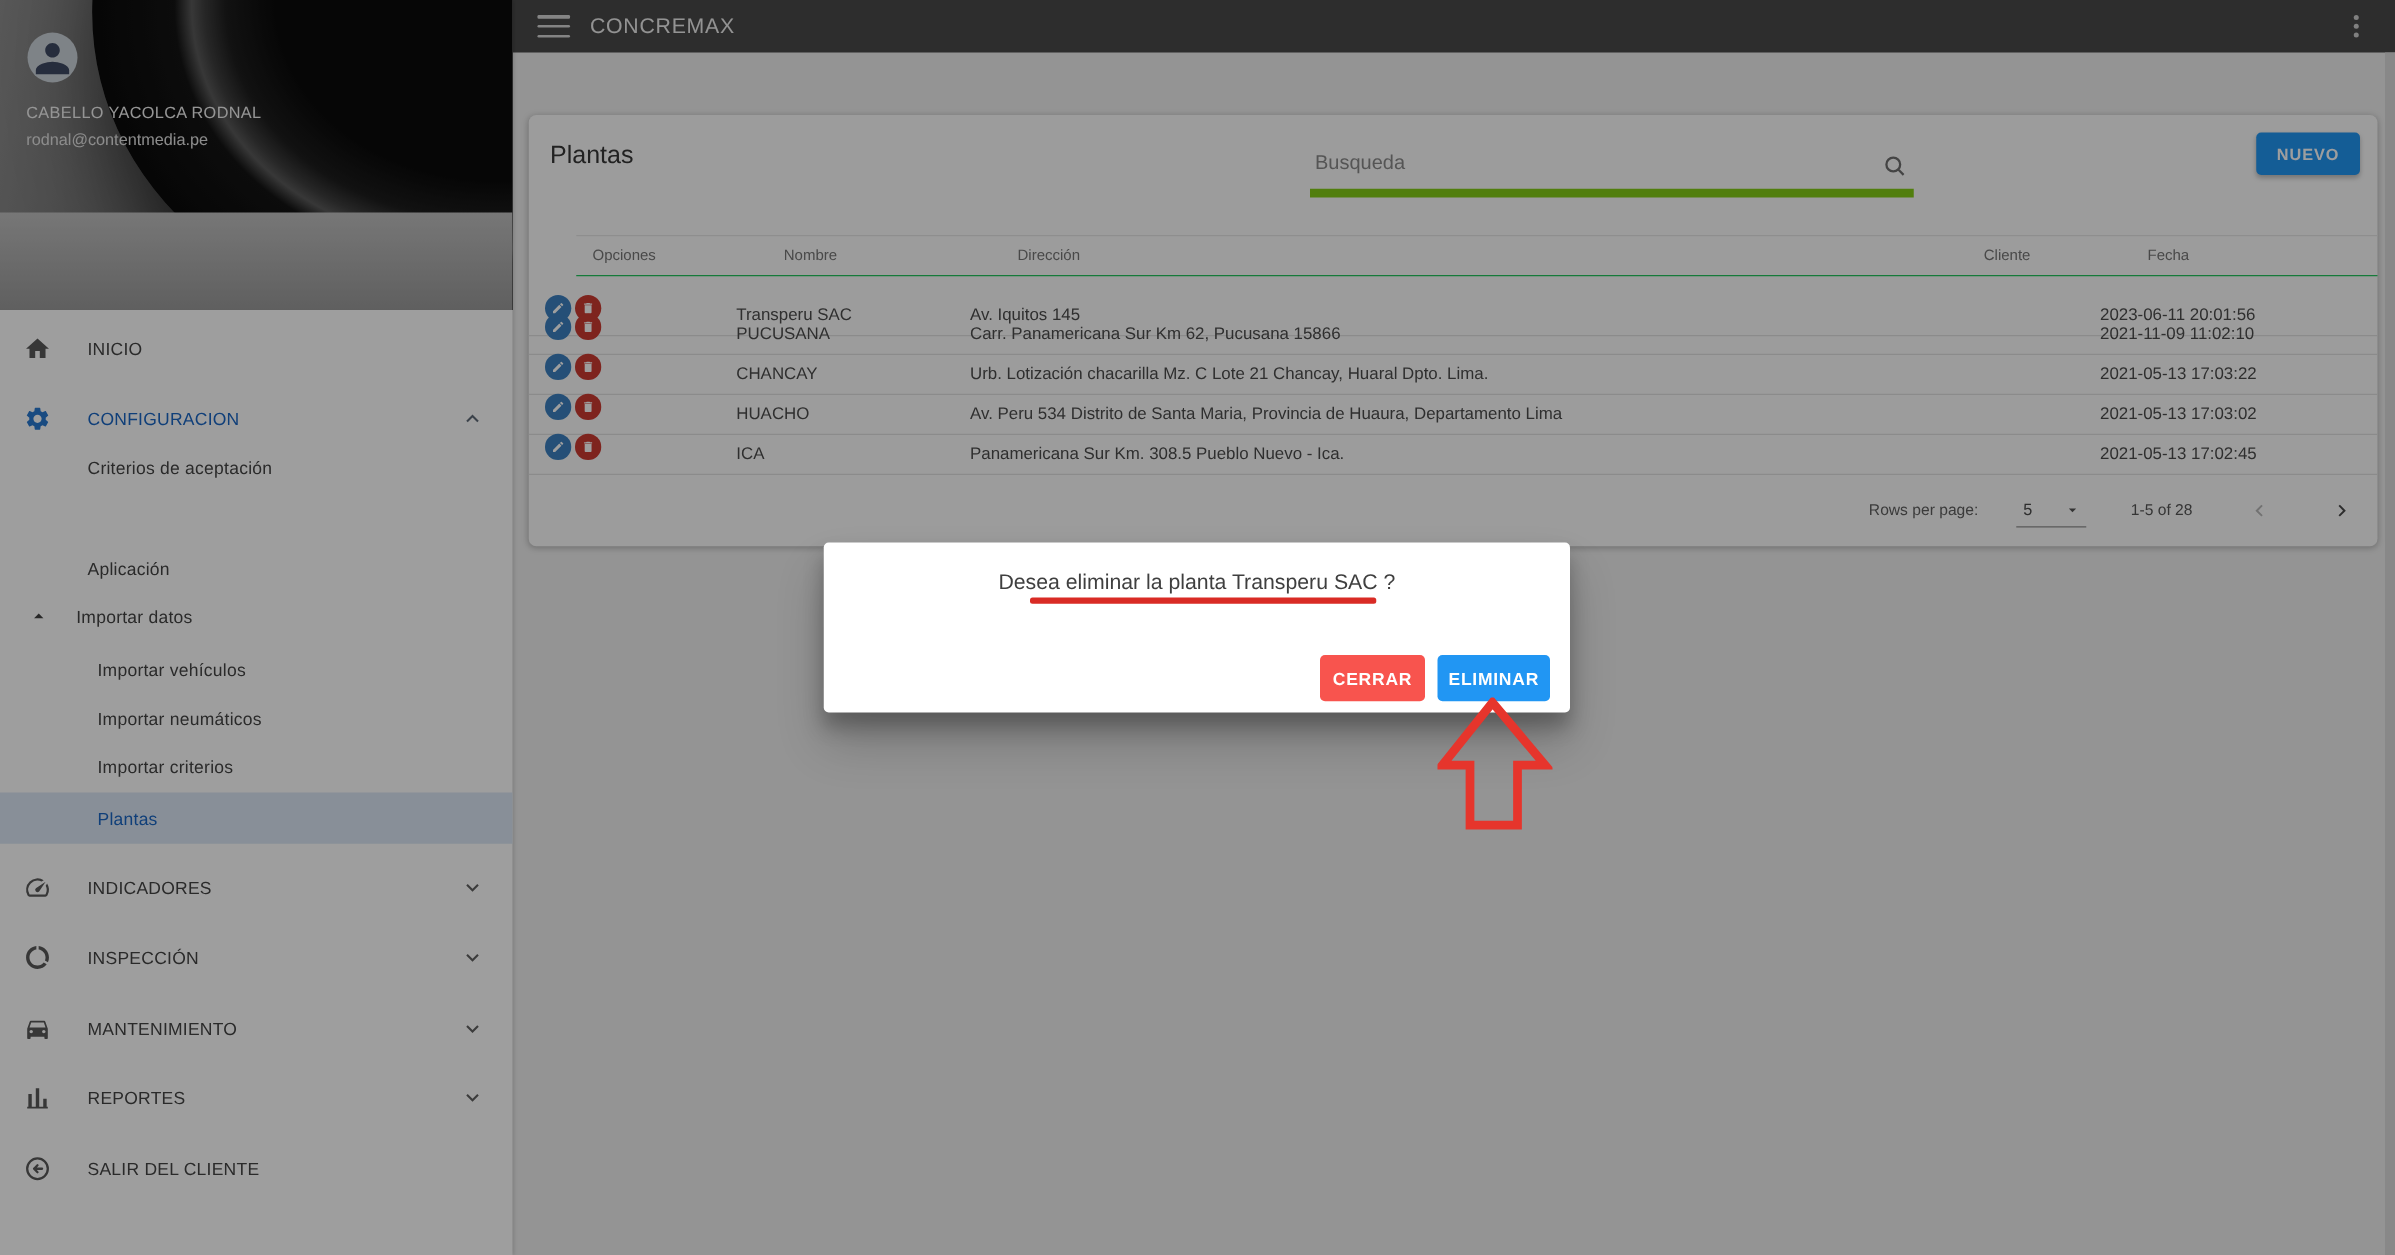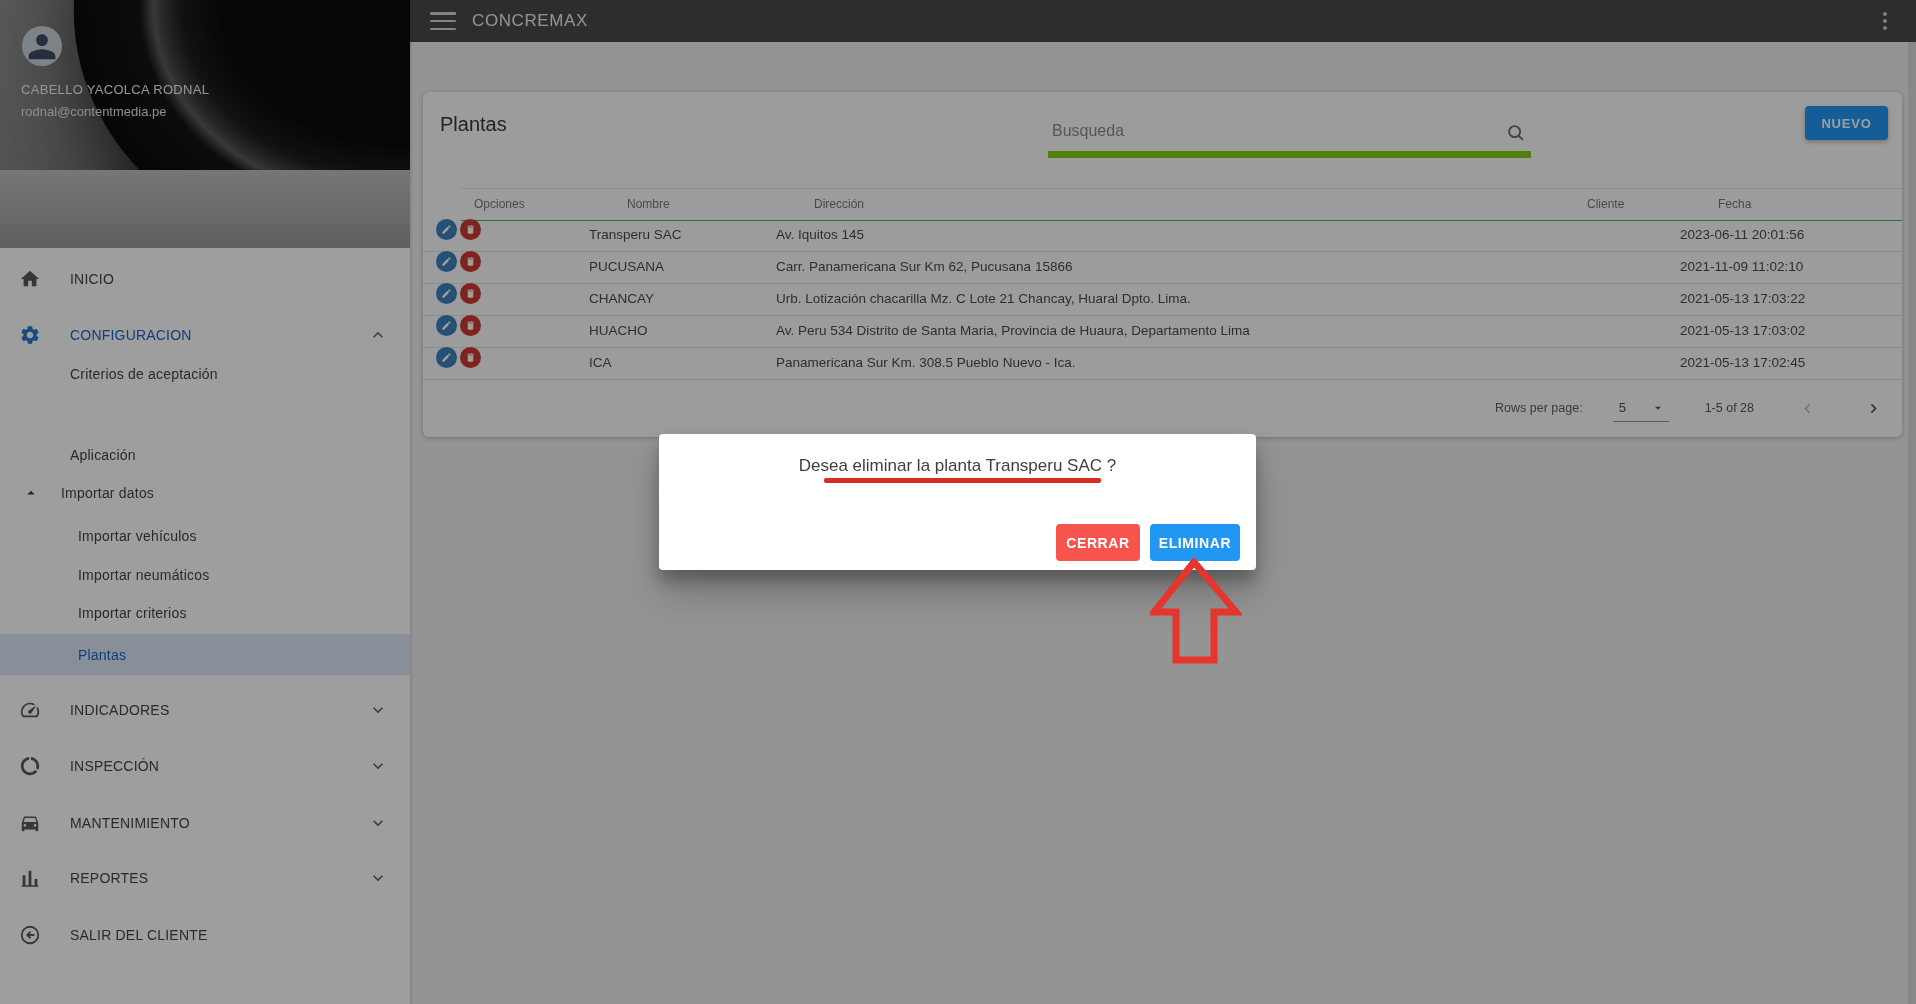--- a/index.html
+++ b/index.html
@@ -253,21 +253,21 @@
       <button class="btn-nuevo">NUEVO</button>
 
       <div class="thead">
         <span class="col0">Opciones</span>
         <span class="col1">Nombre</span>
         <span class="col2">Dirección</span>
         <span class="col3">Cliente</span>
         <span class="col4">Fecha</span>
       </div>
 
-      <div class="trow" style="top:127px">
+      <div class="trow" style="top:144px">
         <span class="acts">
           <button class="act edit">
               <svg width="11" height="11" viewBox="0 0 24 24">
                 <path fill="#fff" d="M3 17.25V21h3.75L17.81 9.94l-3.75-3.75L3 17.25zM20.71 7.04c.39-.39.39-1.02 0-1.41l-2.34-2.34a.996.996 0 0 0-1.41 0l-1.83 1.83 3.75 3.75 1.83-1.83z"></path>
               </svg>
             </button>
           <button class="act del">
               <svg width="11" height="11" viewBox="0 0 24 24">
                 <path fill="#fff" d="M6 19c0 1.1.9 2 2 2h8c1.1 0 2-.9 2-2V7H6v12zM19 4h-3.5l-1-1h-5l-1 1H5v2h14V4z"></path>
               </svg>

